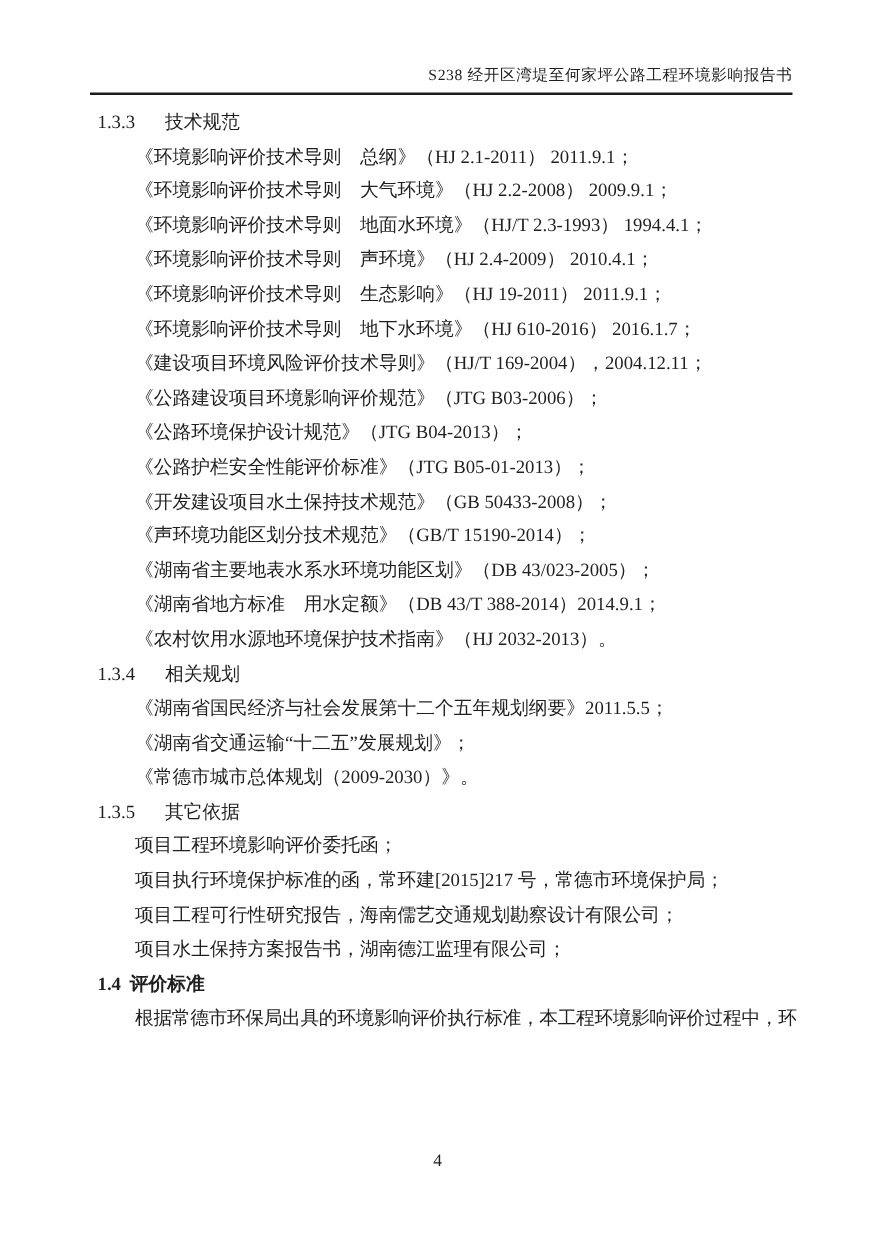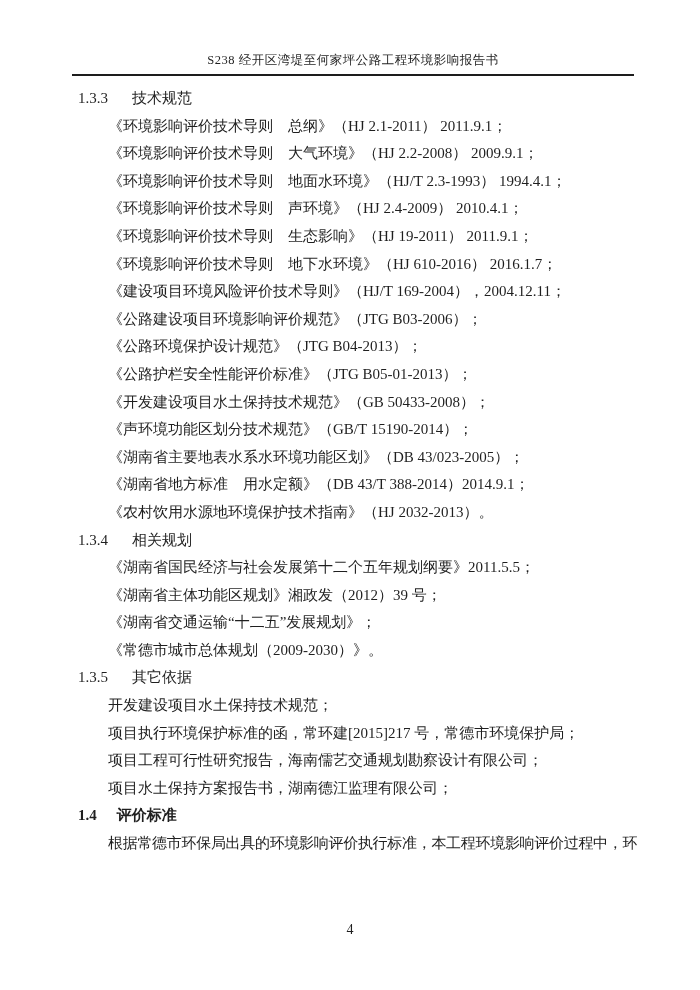--- a/index.html
+++ b/index.html
@@ -11,41 +11,41 @@
     background: #ffffff;
     color: #1f1f1f;
     font-family: "Liberation Serif", "DejaVu Serif", serif;
     overflow: hidden;
   }
   .running-header {
     position: absolute;
     top: 52px;
     left: 72px;
     right: 66px;
-    text-align: center;
+    text-align: right;
     font-size: 12.5px;
     letter-spacing: 0.5px;
     padding-bottom: 5px;
     border-bottom: 2px solid #1d1d1d;
   }
   .content {
     position: absolute;
     top: 85px;
     left: 78px;
     right: 56px;
     font-size: 15px;
     line-height: 27.6px;
   }
   .sec-heading {
     font-size: 15px;
     white-space: nowrap;
   }
   .sec-heading .sec-num { display: inline-block; }
   .sec-heading .sec-title { display: inline-block; margin-left: 24px; }
-  .sec-heading.tight .sec-title { margin-left: 20px; }
+  .sec-heading.tight .sec-title { margin-left: 7px; }
   .sec-heading.bold { font-weight: bold; }
   .item {
     margin: 0;
     text-indent: 2em;
     white-space: nowrap;
   }
   .para {
     margin: 0;
     text-indent: 2em;
     white-space: nowrap;
@@ -85,28 +85,27 @@
     <p class="item">《开发建设项目水土保持技术规范》（GB 50433-2008）；</p>
     <p class="item">《声环境功能区划分技术规范》（GB/T 15190-2014）；</p>
     <p class="item">《湖南省主要地表水系水环境功能区划》（DB 43/023-2005）；</p>
     <p class="item">《湖南省地方标准　用水定额》（DB 43/T 388-2014）2014.9.1；</p>
     <p class="item">《农村饮用水源地环境保护技术指南》（HJ 2032-2013）。</p>
 
     <div class="sec-heading">
       <span class="sec-num">1.3.4</span><span class="sec-title">相关规划</span>
     </div>
     <p class="item">《湖南省国民经济与社会发展第十二个五年规划纲要》2011.5.5；</p>
-    <p class="item">《湖南省主体功能区规划》湘政发（2012）39 号；</p>
     <p class="item">《湖南省交通运输“十二五”发展规划》；</p>
     <p class="item">《常德市城市总体规划（2009-2030）》。</p>
 
     <div class="sec-heading">
       <span class="sec-num">1.3.5</span><span class="sec-title">其它依据</span>
     </div>
-    <p class="item">开发建设项目水土保持技术规范；</p>
+    <p class="item">项目工程环境影响评价委托函；</p>
     <p class="item">项目执行环境保护标准的函，常环建[2015]217 号，常德市环境保护局；</p>
     <p class="item">项目工程可行性研究报告，海南儒艺交通规划勘察设计有限公司；</p>
     <p class="item">项目水土保持方案报告书，湖南德江监理有限公司；</p>
 
     <div class="sec-heading tight bold">
       <span class="sec-num">1.4</span><span class="sec-title">评价标准</span>
     </div>
     <p class="para">根据常德市环保局出具的环境影响评价执行标准，本工程环境影响评价过程中，环</p>
 
   </div>

